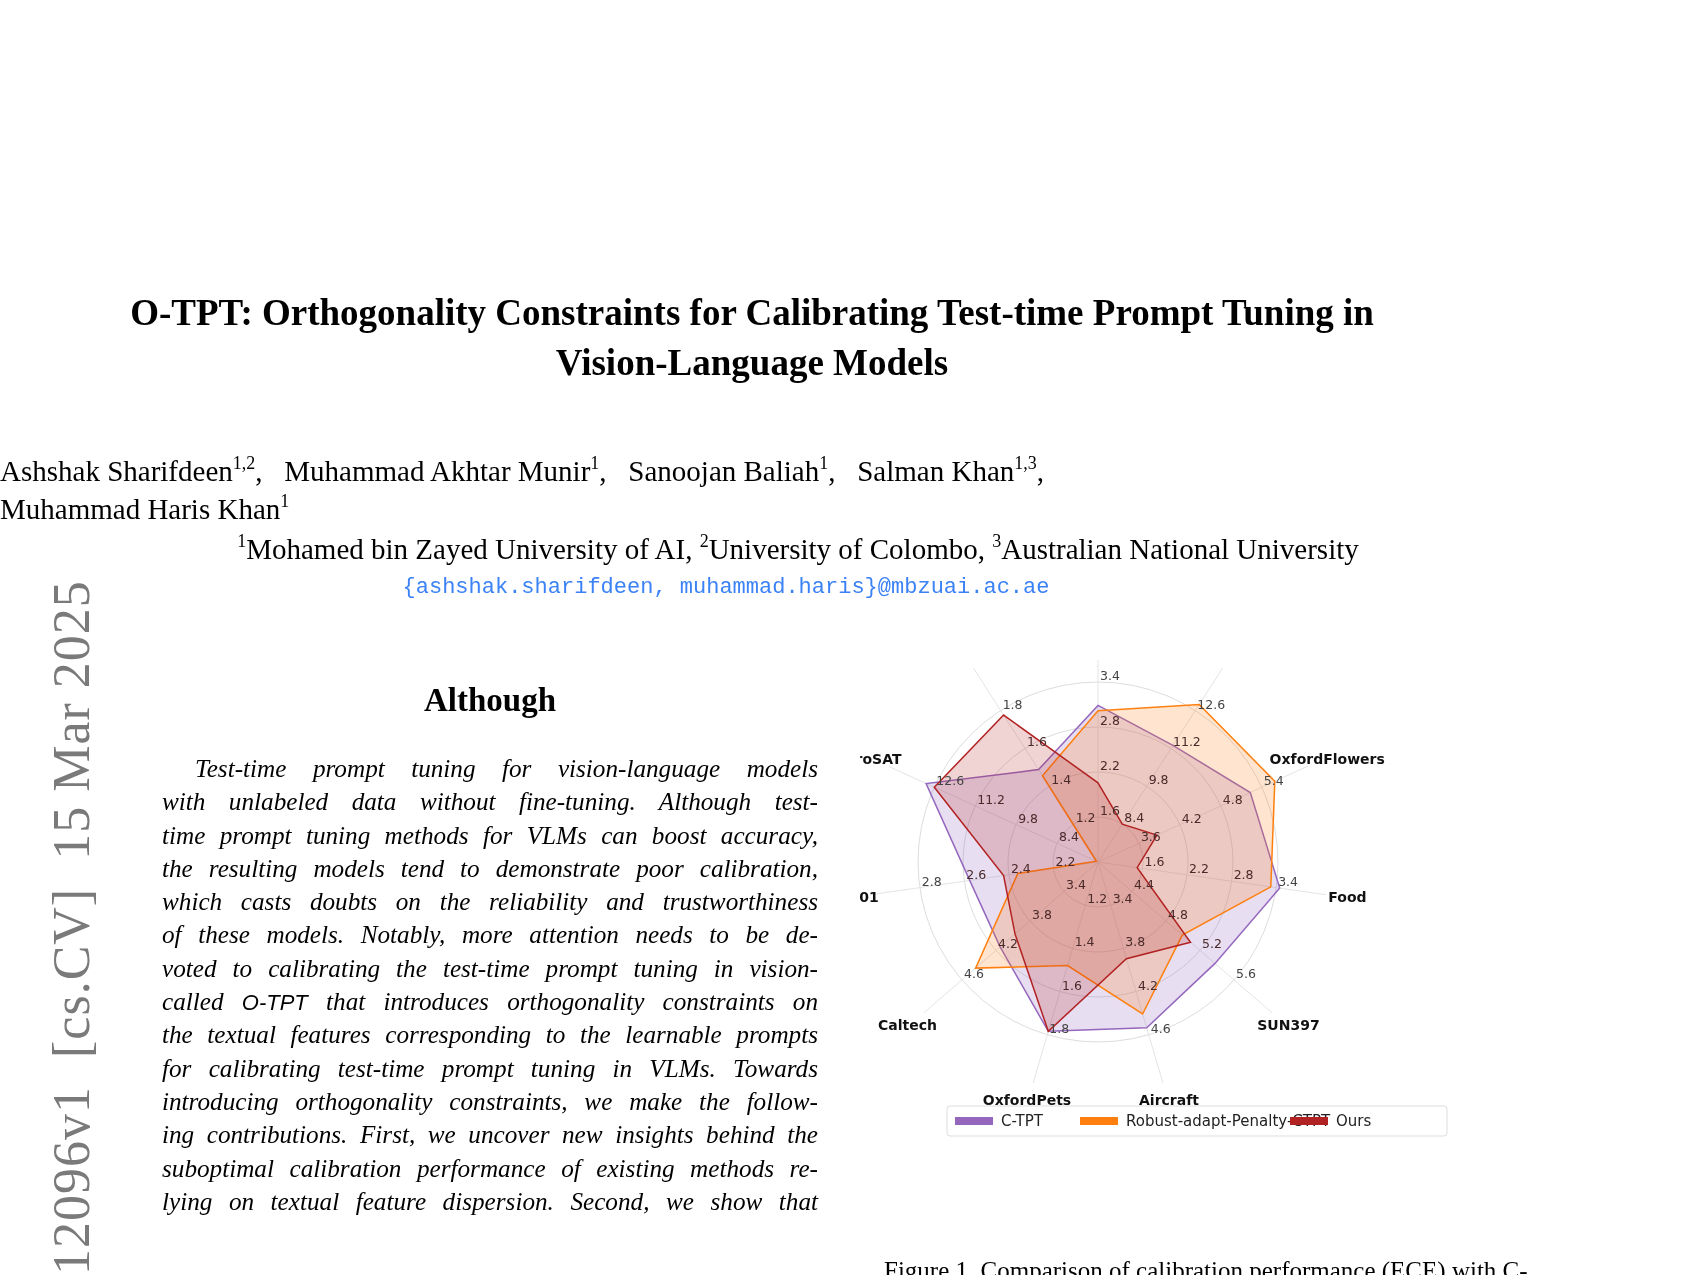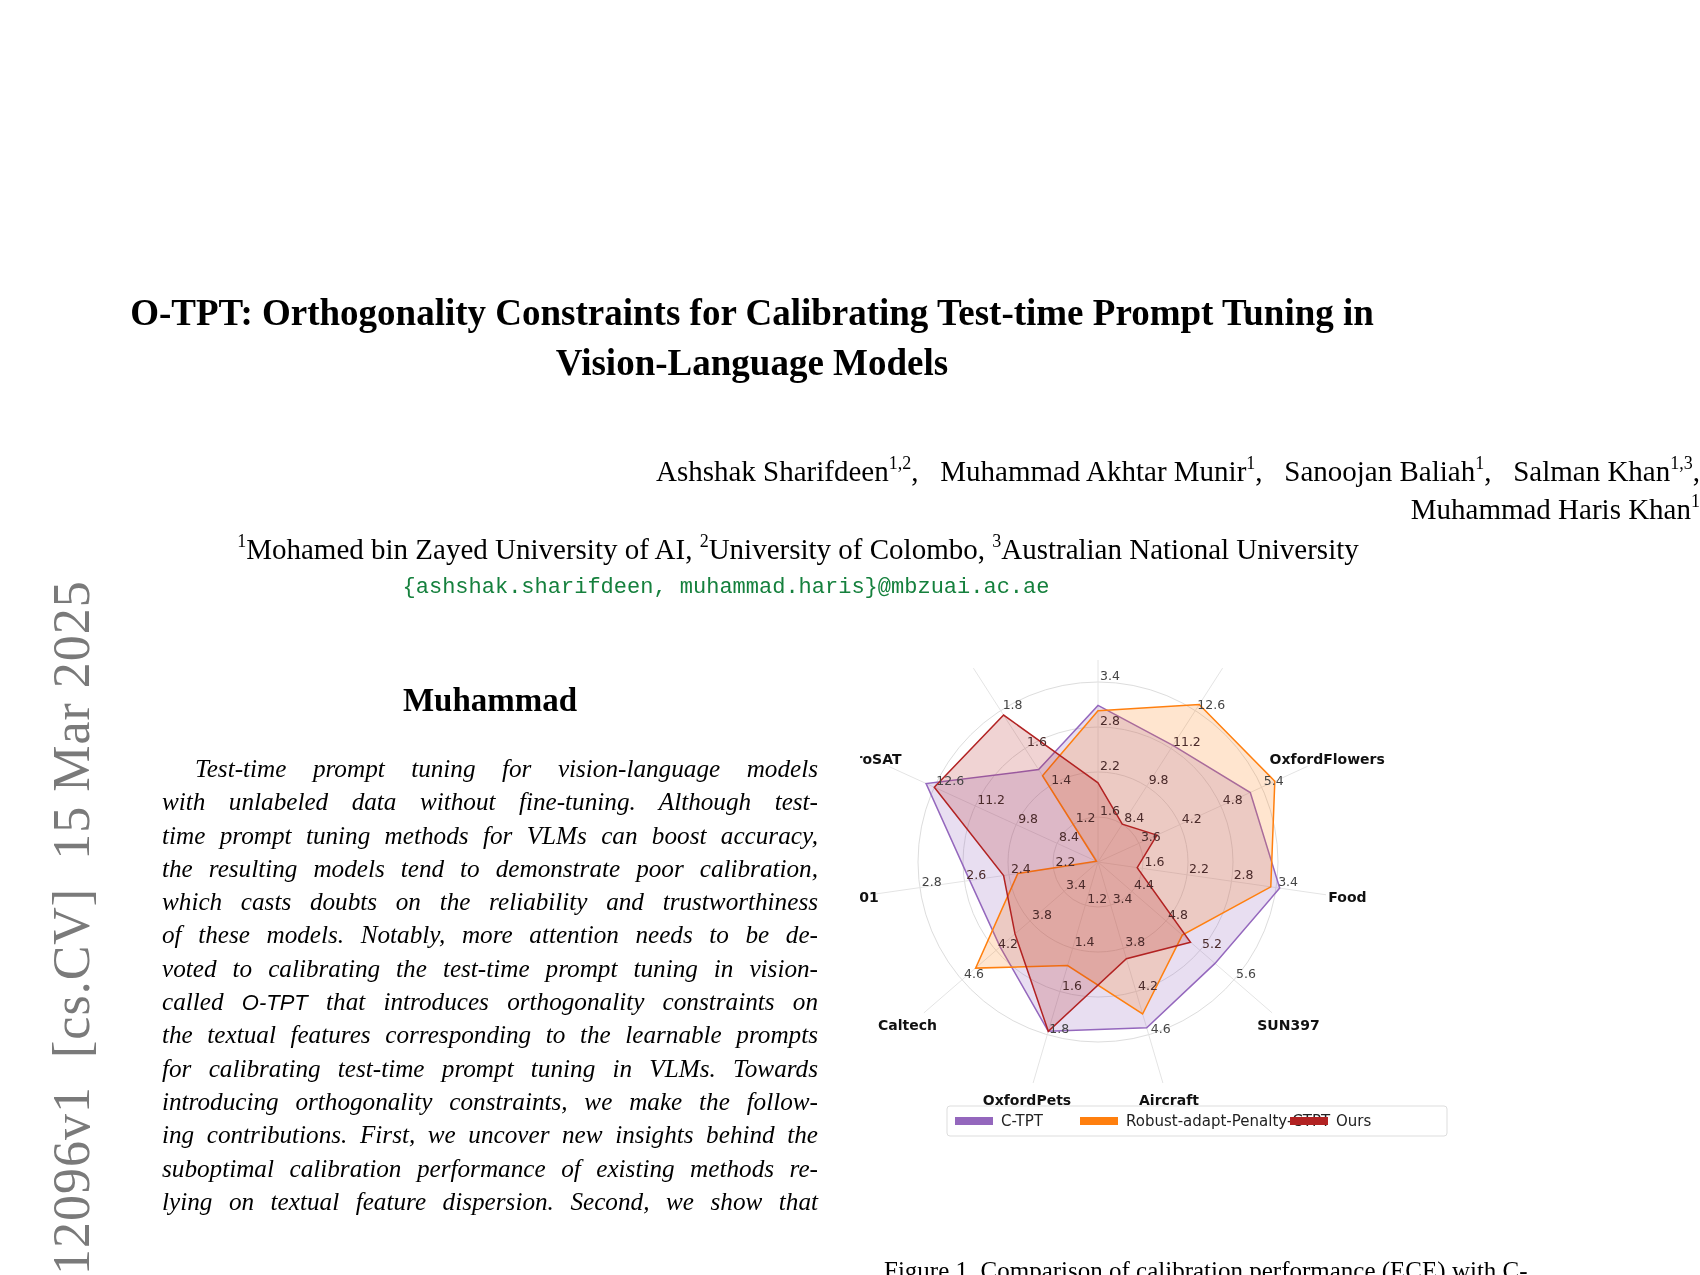--- a/index.html
+++ b/index.html
@@ -1,27 +1,27 @@
 <!DOCTYPE html>
 <html><head>
 <meta charset="utf-8">
 <style>
   html, body { margin: 0; padding: 0; background: #ffffff; }
   body { width: 1700px; height: 1275px; position: relative; overflow: hidden;
          font-family: "Liberation Serif", "DejaVu Serif", serif; color: #000; }
   .title { position: absolute; left: 0; width: 1504px; top: 288px; text-align: center;
            font-weight: bold; font-size: 37px; line-height: 50px; }
-  .authors { position: absolute; left: 0; width: 1700px; top: 452px; text-align: right;
+  .authors { position: absolute; left: 0; width: 1700px; top: 452px; text-align: left;
              font-size: 29px; line-height: 38px; }
   .authors sup { font-size: 18px; vertical-align: 12px; line-height: 0; }
   .affil { position: absolute; left: 0; width: 1596px; top: 530px; text-align: center;
            font-size: 29px; line-height: 38px; }
   .affil sup { font-size: 18px; vertical-align: 12px; line-height: 0; }
   .email { position: absolute; left: 0; width: 1452px; top: 575px; text-align: center;
-           font-family: "Liberation Mono", "DejaVu Sans Mono", monospace; font-size: 22px; color: #15803d; }
+           font-family: "Liberation Mono", "DejaVu Sans Mono", monospace; font-size: 22px; color: #3b82f6; }
   .arxiv { position: absolute; left: 42px; top: 1275px; transform-origin: 0 0; transform: rotate(-90deg);
            font-size: 52px; color: #7a7a7a; white-space: pre; letter-spacing: 1px; line-height: 60px; }
   .abstract-title { position: absolute; left: 160px; width: 660px; top: 682px; text-align: center;
                     font-weight: bold; font-size: 33px; }
   .abstract { position: absolute; left: 162px; width: 656px; top: 752px; font-style: italic;
               font-size: 25.2px; line-height: 33.3px; text-align: justify; }
   .abstract .line { display: block; white-space: nowrap; text-align: justify; text-align-last: justify; height: 33.3px; }
   .abstract .indent { padding-left: 33px; }
   .abstract .mono { font-family: Liberation Sans, sans-serif; font-style: italic; font-size: 22px; }
   .figure { position: absolute; left: 860px; top: 660px; width: 700px; height: 600px; }
@@ -52,21 +52,21 @@
 </div>
 
 <div class="affil">
   <sup>1</sup><span>Mohamed bin Zayed University of AI,</span>
   <sup>2</sup><span>University of Colombo,</span>
   <sup>3</sup><span>Australian National University</span>
 </div>
 
 <div class="email">{ashshak.sharifdeen, muhammad.haris}@mbzuai.ac.ae</div>
 
-<div class="abstract-title">Muhammad</div>
+<div class="abstract-title">Although</div>
 
 <div class="abstract">
   <span class="line indent">Test-time prompt tuning for vision-language models</span>
   <span class="line">with unlabeled data without fine-tuning.  Although test-</span>
   <span class="line">time prompt tuning methods for VLMs can boost accuracy,</span>
   <span class="line">the resulting models tend to demonstrate poor calibration,</span>
   <span class="line">which casts doubts on the reliability and trustworthiness</span>
   <span class="line">of these models.  Notably, more attention needs to be de-</span>
   <span class="line">voted to calibrating the test-time prompt tuning in vision-</span>
   <span class="line"><span>called </span><span class="mono">O-TPT</span><span> that introduces orthogonality constraints on</span></span>

